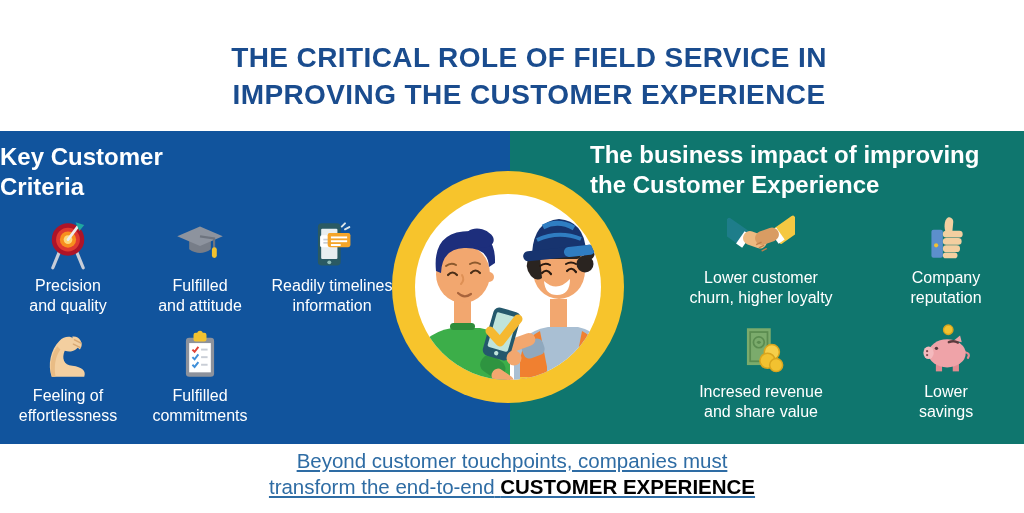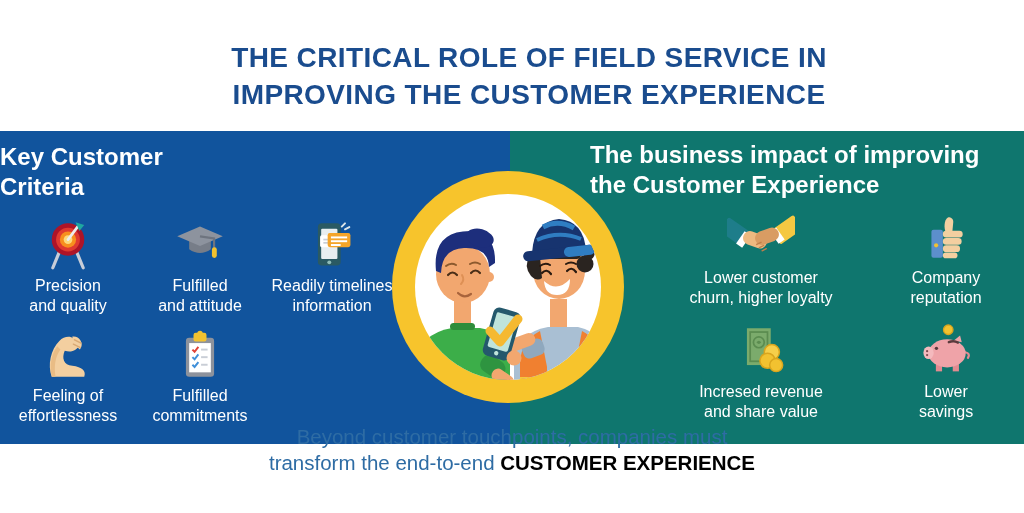--- a/index.html
+++ b/index.html
@@ -16,22 +16,22 @@
   .panel.left .panel-title{top:11px;left:0;width:390px;}
   .panel.right .panel-title{top:9px;left:80px;width:420px;}
   .grid{position:absolute;display:grid;}
   .grid-left{left:2px;top:84px;grid-template-columns:132px 132px 132px;grid-template-rows:110px 110px;}
   .grid-right{left:146px;top:76px;grid-template-columns:210px 160px;grid-template-rows:114px 114px;}
   .cell{display:flex;flex-direction:column;align-items:center;text-align:center;}
   .icon{height:56px;display:flex;align-items:flex-end;justify-content:center;}
   .icon svg{display:block;}
   .cell .label{margin-top:5px;font-size:16px;line-height:20px;color:#ffffff;white-space:pre-line;}
   .center-badge{position:absolute;left:392px;top:171px;width:232px;height:232px;}
-  .footer-text{position:absolute;top:424px;left:0;width:100%;margin:0;text-align:center;
-               font-size:20.5px;line-height:26px;color:#2E6CA4;}
+  .footer-text{position:absolute;top:448px;left:0;width:100%;margin:0;text-align:center;
+               font-size:20.5px;line-height:26px;color:#2E6CA4;text-decoration:underline;}
   .footer-text strong{font-weight:700;color:#000000;}
 </style>
 </head>
 <body>
 
 <div class="stage">
 
   <h1 class="top-title">THE CRITICAL ROLE OF FIELD SERVICE IN
 IMPROVING THE CUSTOMER EXPERIENCE</h1>
 

